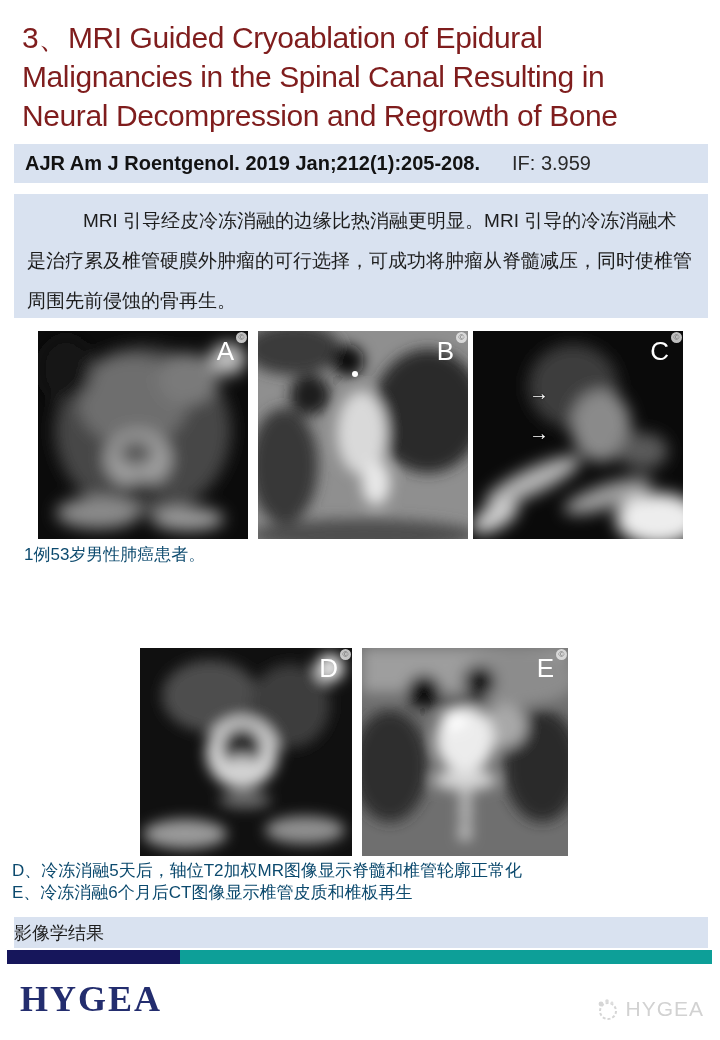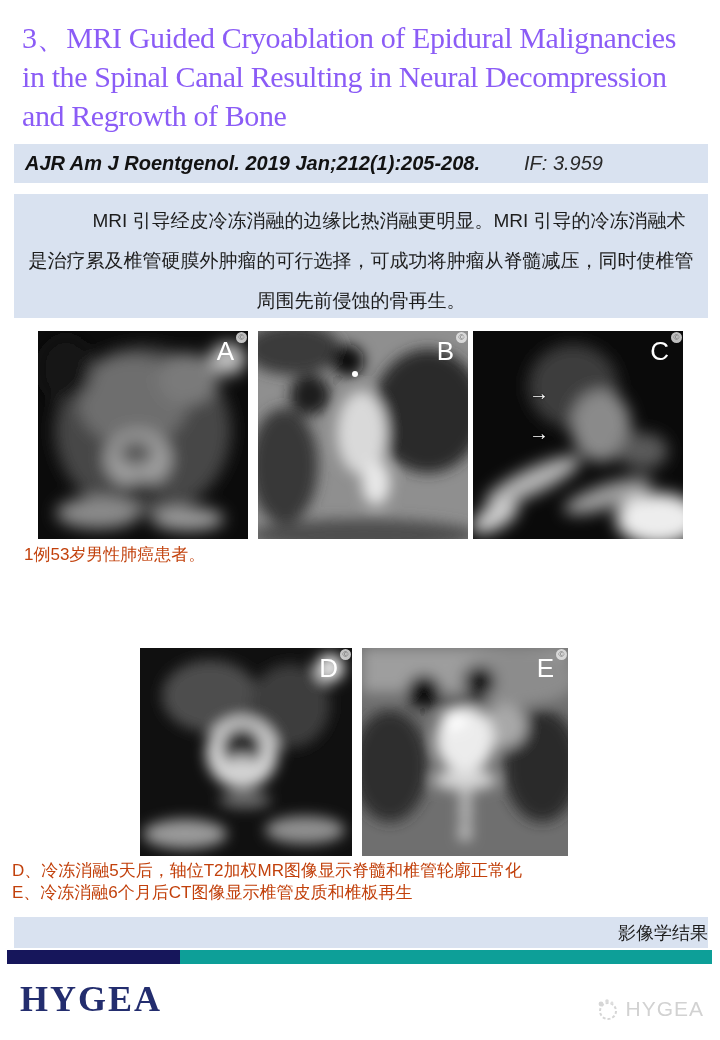--- a/index.html
+++ b/index.html
@@ -1,56 +1,56 @@
 <!DOCTYPE html>
 <html><head>
 <meta charset="utf-8">
 <style>
   html,body { margin:0; padding:0; background:#ffffff; }
   body { width:720px; height:1040px; font-family:"Liberation Sans", sans-serif; }
   .slide { position:relative; width:720px; height:1040px; background:#ffffff; overflow:hidden; }
 
   .title { position:absolute; left:22px; top:18px; width:664px;
-           font-size:30px; line-height:39px; color:#8b5cf6; letter-spacing:-0.4px;font-family:Liberation Serif, serif; }
+           font-size:30px; line-height:39px; color:#7f1d1d; letter-spacing:-0.4px; }
 
   .citation-bar { position:absolute; left:14px; top:144px; width:694px; height:39px;
                   background:#d9e2f0; display:flex; align-items:center;
-                  padding-left:11px; box-sizing:border-box; font-size:20px; color:#121212;font-style:italic; }
+                  padding-left:11px; box-sizing:border-box; font-size:20px; color:#121212; }
   .citation-main { font-weight:bold; }
-  .citation-if   { margin-left:44px; font-weight:normal; color:#2a2a2a; }
+  .citation-if   { margin-left:32px; font-weight:normal; color:#2a2a2a; }
 
   .summary-box { position:absolute; left:14px; top:194px; width:694px; height:124px;
-                 background:#d9e2f0; box-sizing:border-box; padding:7px 13px 0 13px;text-align:center; }
+                 background:#d9e2f0; box-sizing:border-box; padding:7px 13px 0 13px; }
   .summary-box p { margin:0; font-size:19px; line-height:40px; color:#1d1d1d; text-indent:56px; }
 
   .figure { position:absolute; background:#000; }
   .figure svg { display:block; width:100%; height:100%; }
   .fig-a { left:38px;  top:331px; width:210px; height:208px; }
   .fig-b { left:258px; top:331px; width:210px; height:208px; }
   .fig-c { left:473px; top:331px; width:210px; height:208px; }
   .fig-d { left:140px; top:648px; width:212px; height:208px; }
   .fig-e { left:362px; top:648px; width:206px; height:208px; }
 
   .fig-label { position:absolute; top:5px; right:14px; color:#ffffff;
                font-size:26px; line-height:30px; }
   .fig-badge { position:absolute; top:1px; right:1px; width:11px; height:11px;
                border-radius:50%; background:rgba(235,235,235,0.8); color:#666;
                font-size:8px; line-height:11px; text-align:center; }
   .fig-arrow { position:absolute; color:#ffffff; font-size:20px; font-weight:bold;
                line-height:20px; text-shadow:0 0 2px #000; }
   .arrow-1 { left:56px; top:52px; }
   .arrow-2 { left:56px; top:92px; }
 
-  .caption-block { position:absolute; font-size:17px; line-height:22px; color:#c2410c; }
+  .caption-block { position:absolute; font-size:17px; line-height:22px; color:#0c4a6e; }
   .caption-1 { left:24px; top:544px; }
   .caption-2 { left:12px; top:860px; }
   .caption-block div { white-space:nowrap; }
 
   .section-bar { position:absolute; left:14px; top:917px; width:694px; height:31px;
-                 background:#d9e2f0; display:flex; align-items:center; justify-content:flex-end;
+                 background:#d9e2f0; display:flex; align-items:center; justify-content:flex-start;
                  font-size:18px; color:#1d1d1d; }
 
   .footer-stripe { position:absolute; left:7px; top:950px; width:705px; height:14px;
                    background:#0d9f98; }
   .footer-stripe-navy { position:absolute; left:0; top:0; width:173px; height:14px;
                         background:#16165b; }
 
   .logo { position:absolute; left:20px; top:978px;
           font-family:"Liberation Serif", serif; font-weight:bold; font-size:36px;
           color:#232d6e; letter-spacing:2px; }

